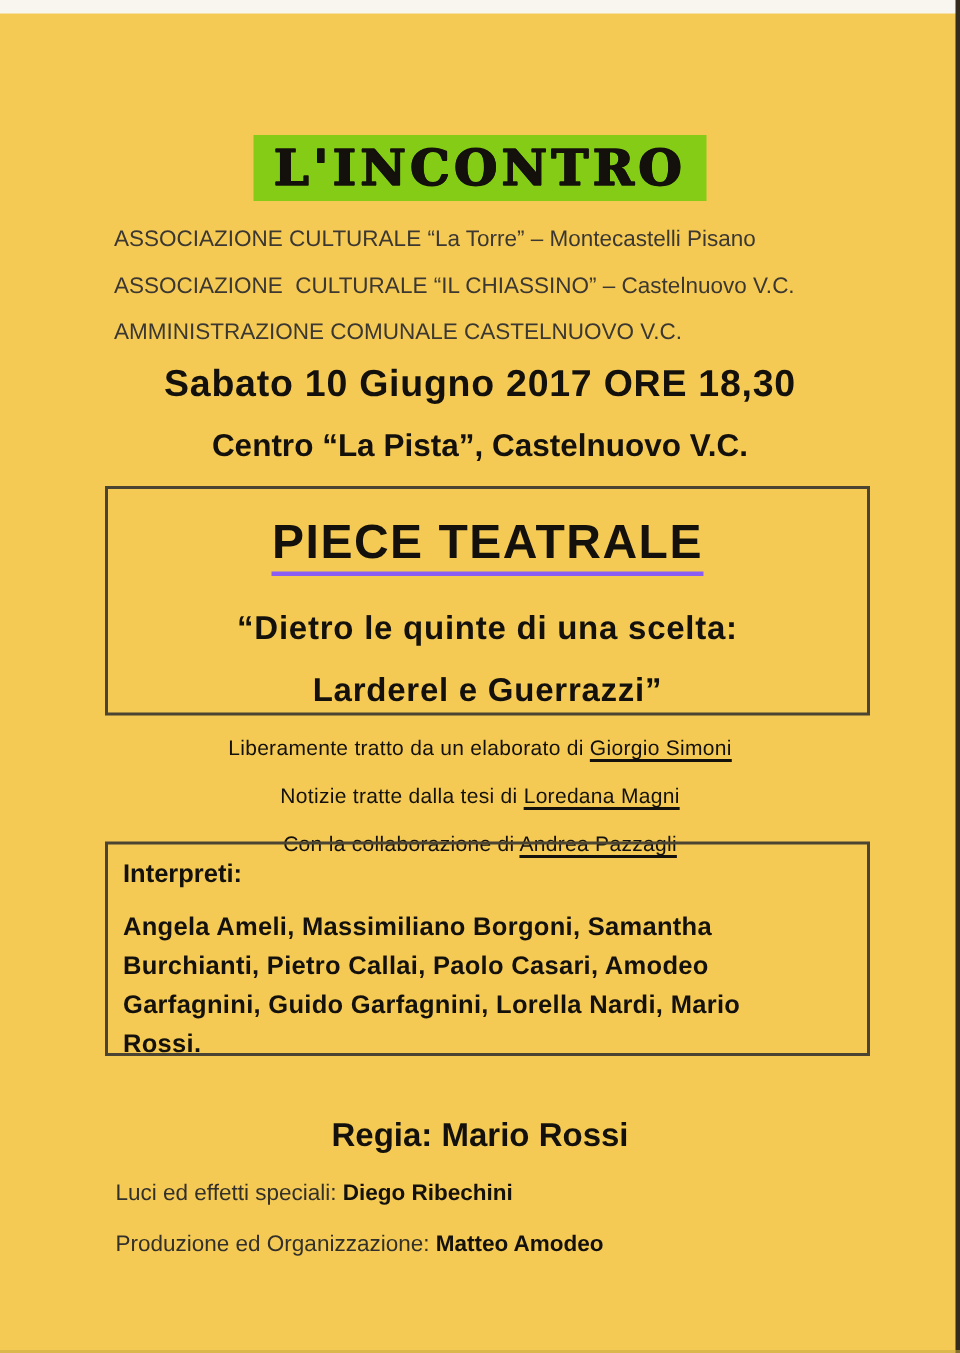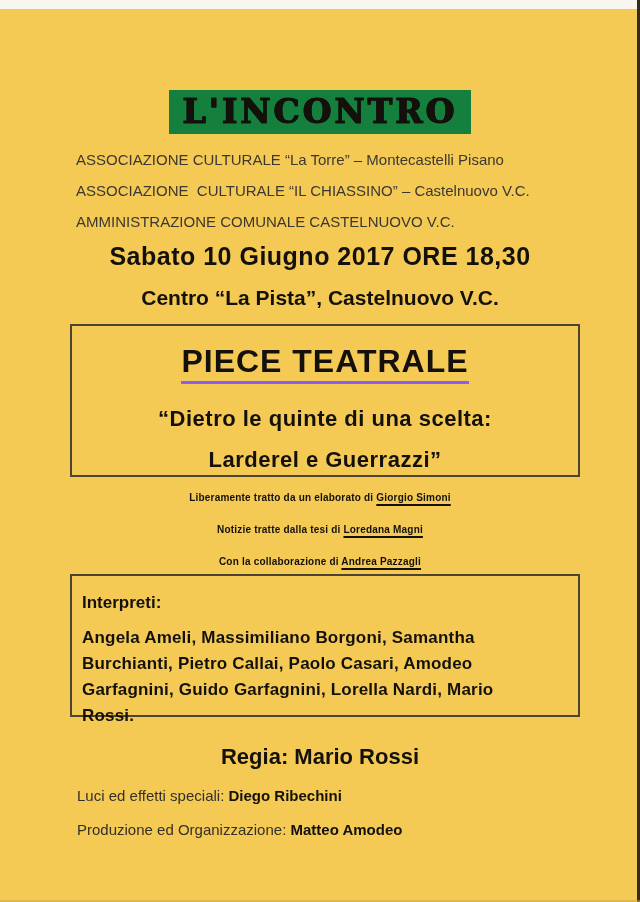--- a/index.html
+++ b/index.html
@@ -23,21 +23,21 @@
   }
   .bottom-edge {
     position: absolute; bottom: 0; left: 0; width: 100%; height: 2px;
     background: #C9A945; opacity: .55;
   }
   .title-row {
     position: absolute; top: 90px; left: 0; width: 100%; text-align: center;
   }
   .title {
     display: inline-block;
-    background: #15803d;
+    background: #84cc16;
     font-family: "DejaVu Serif", serif;
     font-weight: bold;
     font-size: 33px;
     line-height: 44px;
     padding: 0 14px;
     letter-spacing: 3px;
     color: #14110C;
     -webkit-text-stroke: 1px #14110C;
     text-shadow: 0.6px 0 0 #14110C, -0.6px 0 0 #14110C;
   }
@@ -66,31 +66,31 @@
   .show-type .underlined {
     display: inline-block;
     border-bottom: 3px solid #8b5cf6;
     padding-bottom: 2px;
     letter-spacing: 1px;
   }
   .show-title-1 { margin-top: 22px; font-size: 22px; font-weight: bold; line-height: 26px; letter-spacing: .5px; }
   .show-title-2 { margin-top: 15px; font-size: 22px; font-weight: bold; line-height: 26px; letter-spacing: .5px; }
   .credit {
     position: absolute; left: 0; width: 100%; text-align: center;
-    font-size: 10px; font-weight: bold; line-height: 18px; letter-spacing: .2px;
+    font-size: 14px; font-weight: normal; line-height: 18px; letter-spacing: .2px;
   }
   .credit-1 { top: 489px; }
   .credit-2 { top: 521px; }
   .credit-3 { top: 553px; }
   .credit .credit-name {
     text-decoration: underline;
     text-decoration-thickness: 2px;
     text-underline-offset: 3px;
   }
-  .cast-box { top: 574px; height: 143px; padding: 15px 10px; }
+  .cast-box { top: 561px; height: 143px; padding: 8px 10px; }
   .cast-heading { margin-top: 2px; font-size: 17px; font-weight: bold; line-height: 20px; }
   .cast-names { margin-top: 12px; }
   .cast-line { font-size: 17px; font-weight: bold; line-height: 26px; letter-spacing: .2px; }
   .regia-line {
     position: absolute; top: 744px; left: 0; width: 100%;
     text-align: center; font-size: 22px; font-weight: bold; line-height: 26px;
   }
   .prod-line {
     position: absolute; left: 77px; font-size: 15px; line-height: 19px; color: #33302A;
   }

